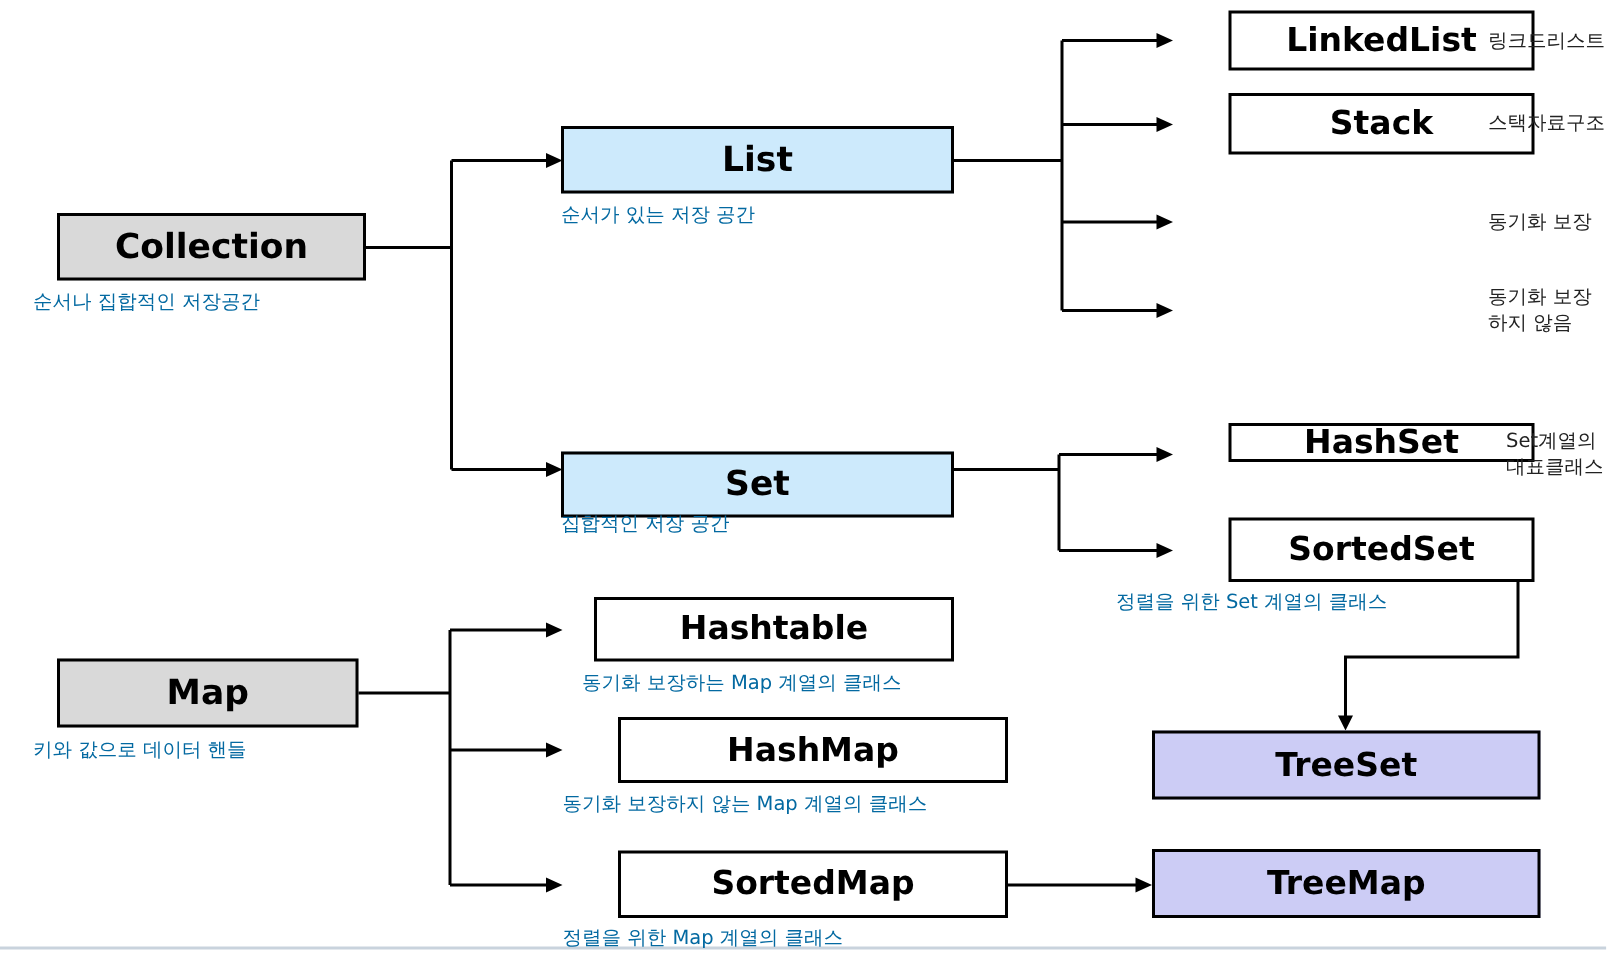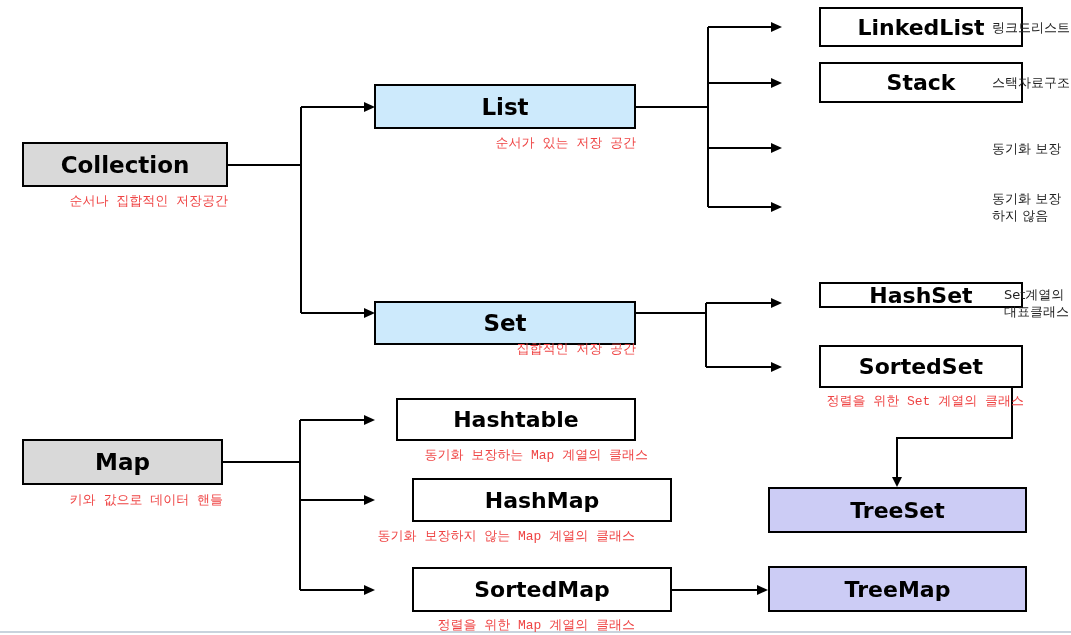--- a/index.html
+++ b/index.html
@@ -17,32 +17,31 @@
     box-sizing: border-box;
     border: 2px solid var(--line_color, #000);
     display: flex;
     align-items: center;
     justify-content: center;
     z-index: 2;
   }
   .node .label { font-weight: bold; color: #000; letter-spacing: 0px; }
   .big .label { font-size: 23px; }
   .mid .label { font-size: 22px; }
-  .gray     { background: var(--gray_fill, #d9d9d9); }
+  .gray     { background: var(--gray_fill, #d9d9d9); margin-left: 16px; }
   .blue     { background: var(--blue_fill, #cdeafc); }
   .white    { background: var(--white_fill, #ffffff); margin-left: 37px; }
   .lavender { background: var(--lavender_fill, #ccccf5); }
   .caption {
     position: absolute;
     font-size: 13px;
-    color: #ef4444;
-    text-align: right;
+    color: #0369a1;
+    text-align: left;
     z-index: 2;
     line-height: 16px;
-    font-family: Liberation Mono, monospace;
   }
   .note {
     position: absolute;
     font-size: 13px;
     color: #222222;
     display: flex;
     align-items: center;
     white-space: pre-line;
     line-height: 17px;
     z-index: 2;

